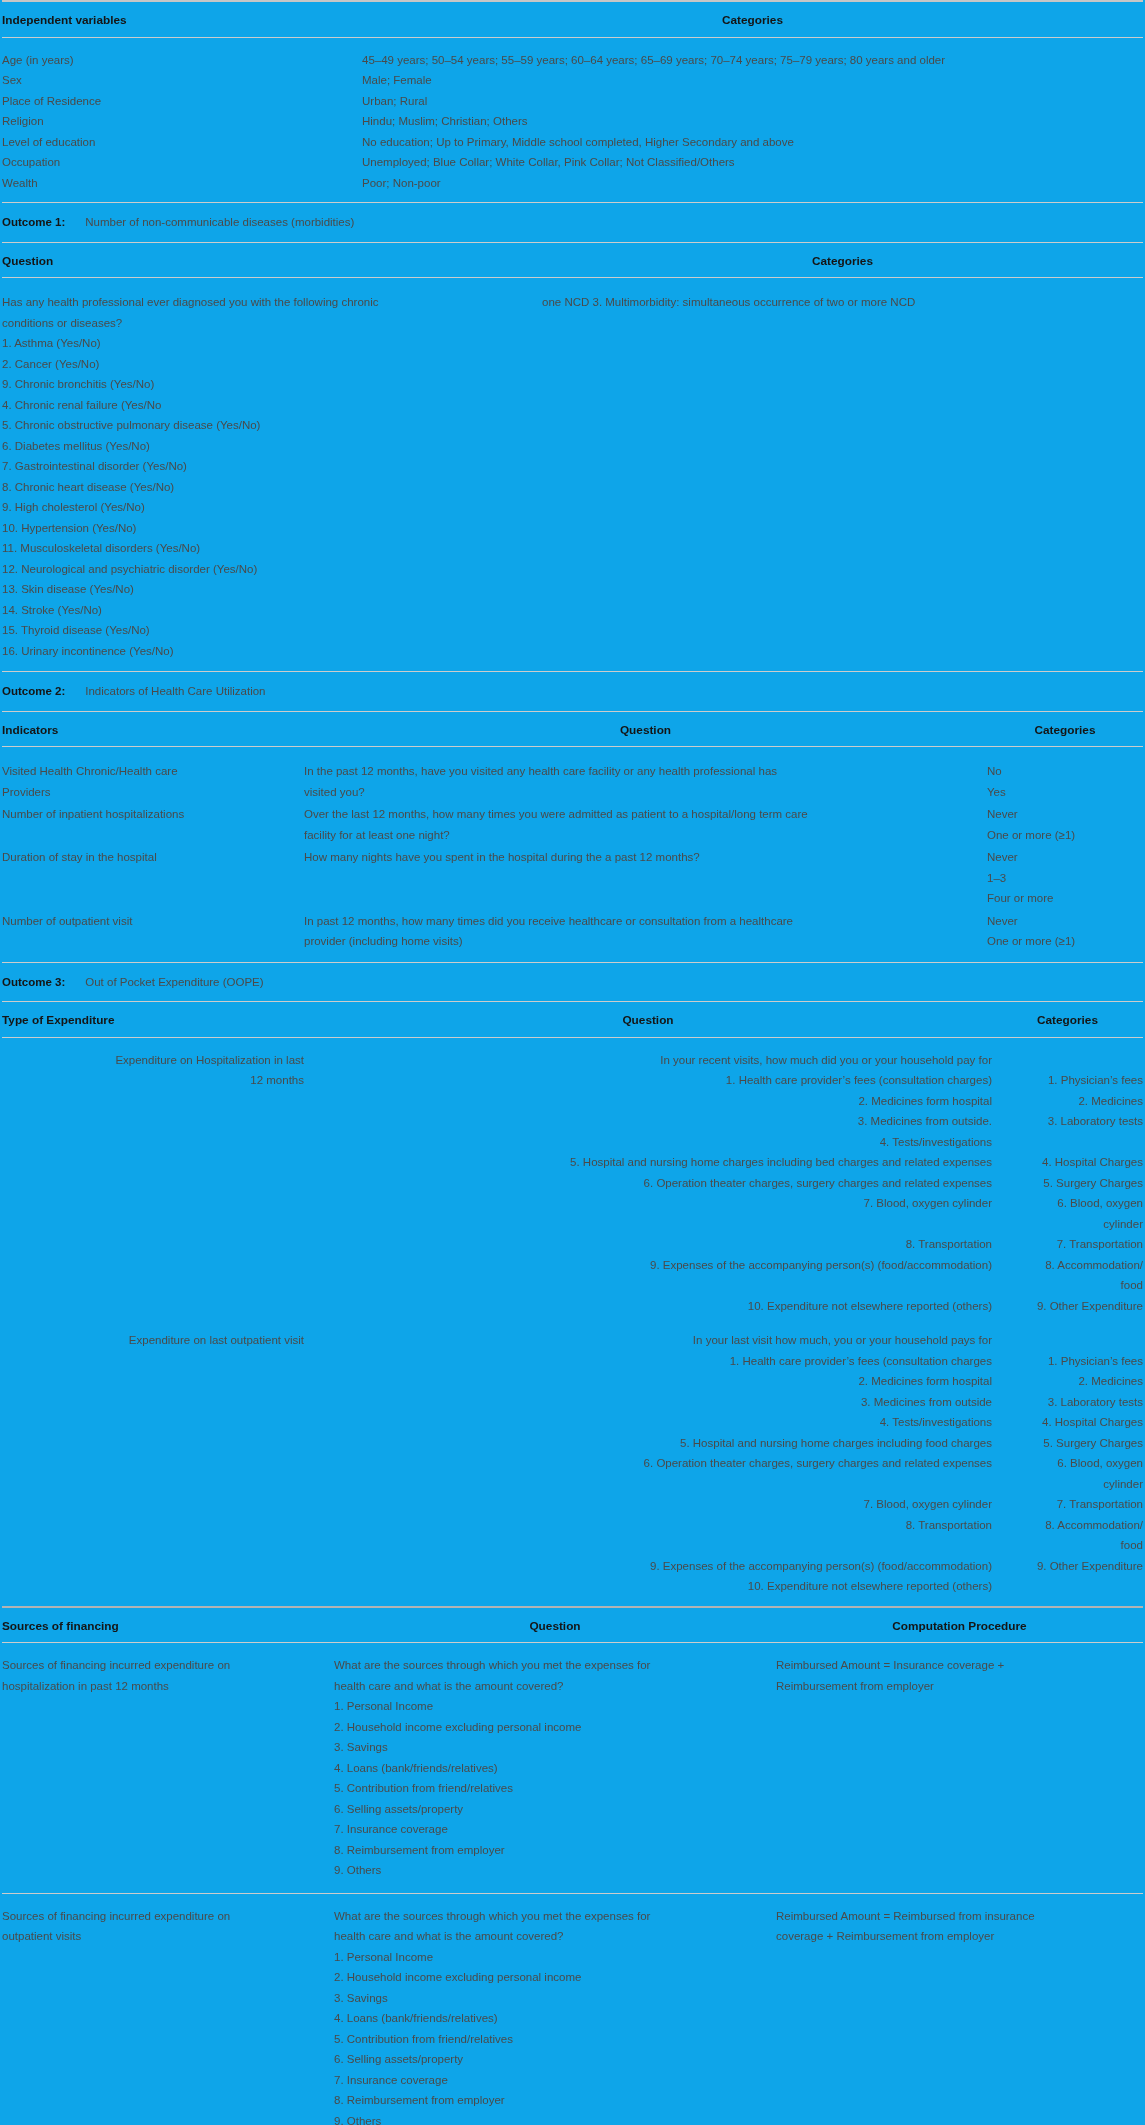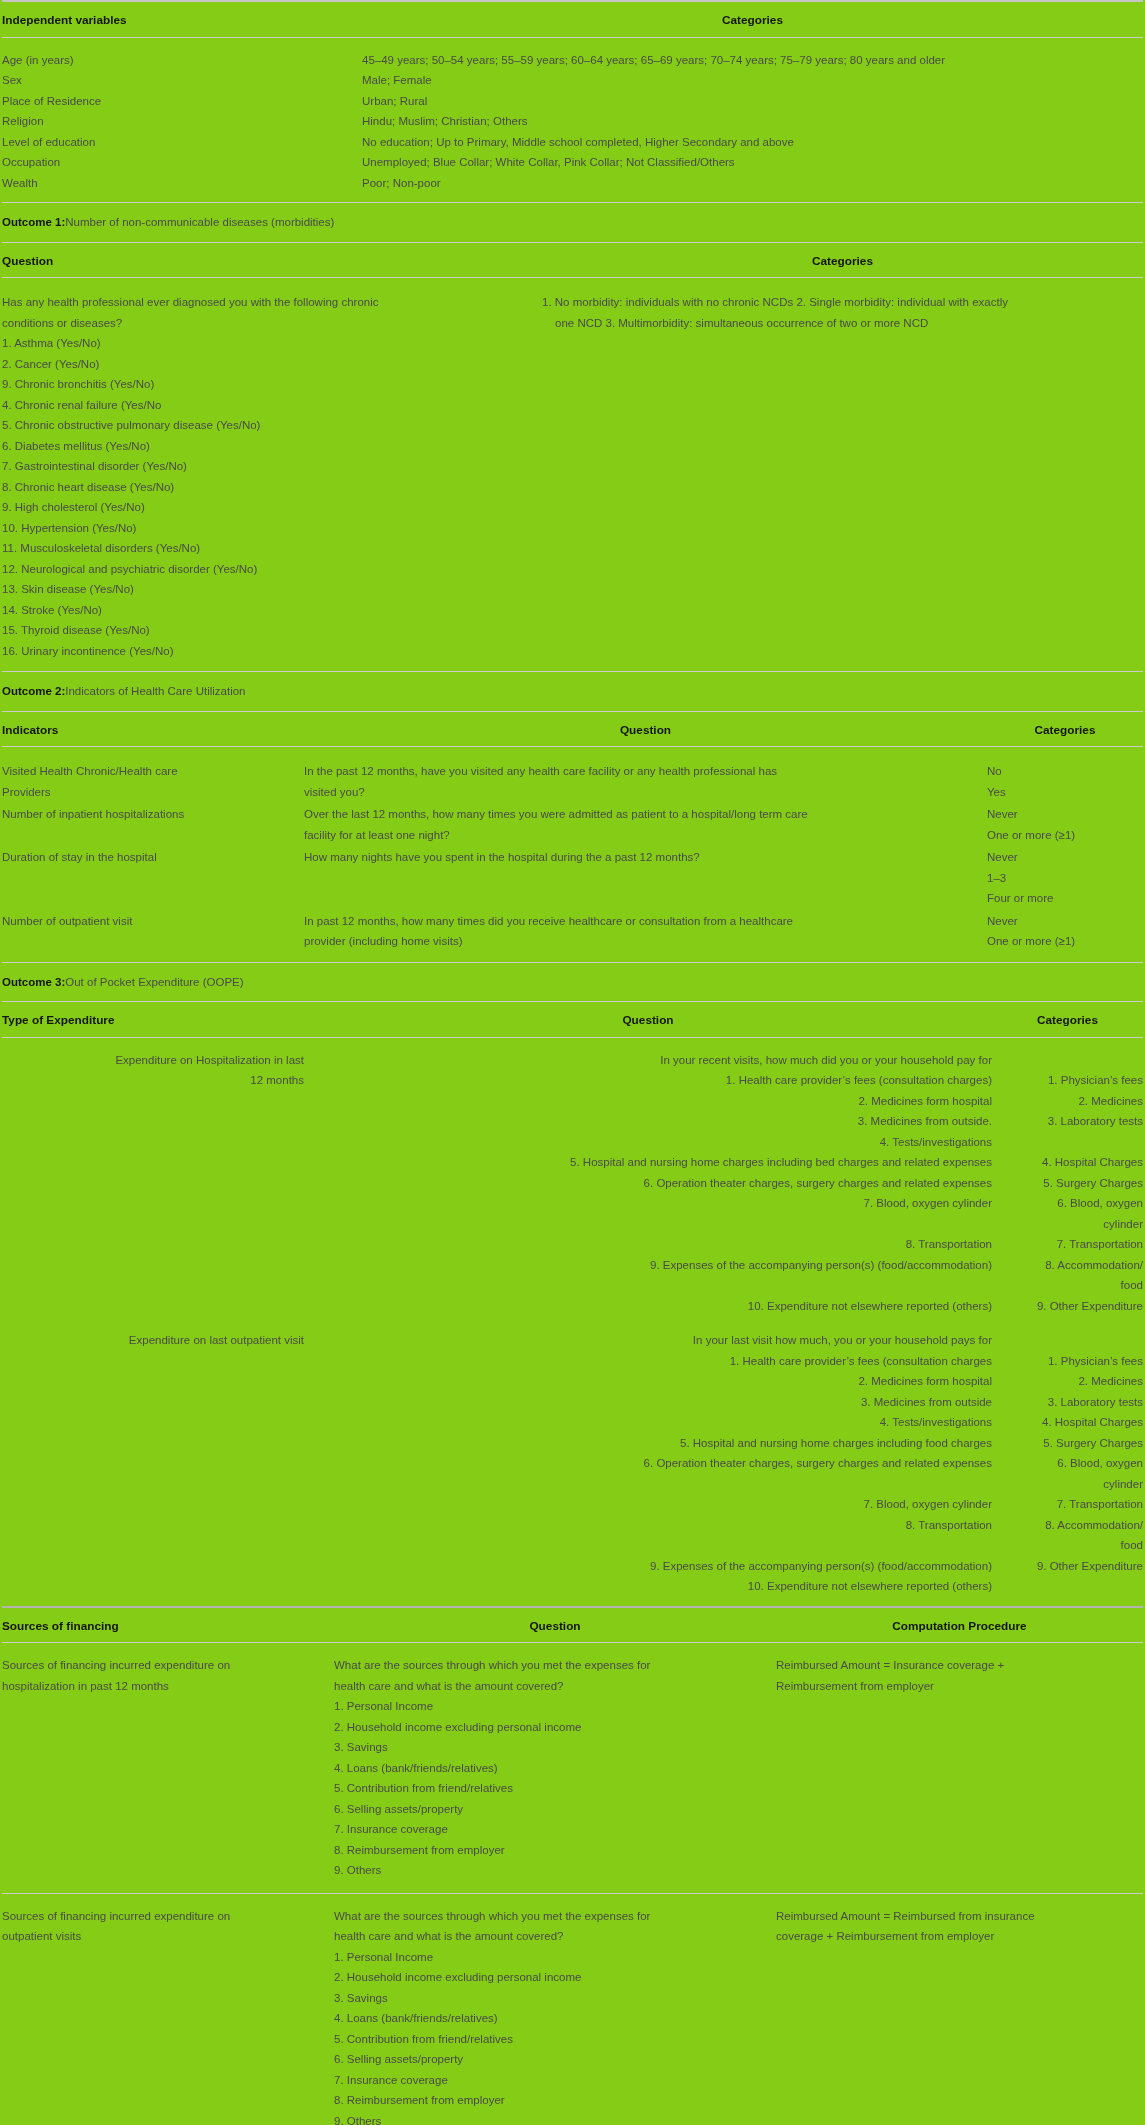--- a/index.html
+++ b/index.html
@@ -1,21 +1,21 @@
 <!DOCTYPE html>
 <html><head>
 <meta charset="utf-8">
 <style>
   * { margin:0; padding:0; box-sizing:border-box; }
   html,body { background:#ffffff; }
   .page {
     position:relative;
     width:1145px; height:2125px;
     margin:0 auto;
-    background:#84cc16;
+    background:#0ea5e9;
     overflow:hidden;
     font-family:"Liberation Sans","DejaVu Sans",sans-serif;
     font-size:11.5px;
     line-height:20.5px;
     color:#4a4a4a;
     padding:0 2px;
   }
   .rule { height:1px; background:#cccccc; }
   .rule.top { height:2px; background:#c6c6c6; }
   .rule.heavy { height:2px; background:#b3b3b3; }
@@ -24,21 +24,21 @@
   .hdr .c { text-align:center; }
 
   .t1-grid  { grid-template-columns:360px 1fr; }
   .o1-grid  { grid-template-columns:540px 1fr; }
   .o2-grid  { grid-template-columns:302px 683px 1fr; }
   .o3-grid  { grid-template-columns:302px 688px 1fr; }
   .fin-grid { grid-template-columns:332px 442px 1fr; }
 
   .band { border-top:1px solid #cccccc; border-bottom:1px solid #cccccc; padding:9px 0; }
   .band b { color:#151515; }
-  .band span { margin-left:0; }
+  .band span { margin-left:20px; }
 
   .t1-body { padding:12px 0 9px; }
   .t1-row { display:grid; grid-template-columns:360px 1fr; }
   .t1-row > div { height:20.5px; white-space:nowrap; }
 
   .o1-body { display:grid; grid-template-columns:540px 1fr; padding:14px 0 10px; }
   .line { height:20.5px; white-space:nowrap; }
   .cat-hang .line + .line { padding-left:13px; }
 
   .o2-body { display:flex; flex-direction:column; gap:2px; padding:14px 0 10px; }
@@ -117,21 +117,20 @@
         <div class="line">9. High cholesterol (Yes/No)</div>
         <div class="line">10. Hypertension (Yes/No)</div>
         <div class="line">11. Musculoskeletal disorders (Yes/No)</div>
         <div class="line">12. Neurological and psychiatric disorder (Yes/No)</div>
         <div class="line">13. Skin disease (Yes/No)</div>
         <div class="line">14. Stroke (Yes/No)</div>
         <div class="line">15. Thyroid disease (Yes/No)</div>
         <div class="line">16. Urinary incontinence (Yes/No)</div>
       </div>
     <div class="cat-hang">
-        <div class="line">1. No morbidity: individuals with no chronic NCDs 2. Single morbidity: individual with exactly</div>
         <div class="line">one NCD 3. Multimorbidity: simultaneous occurrence of two or more NCD</div>
       </div>
   </div>
 
   <div class="band">
     <b>Outcome 2:</b><span>Indicators of Health Care Utilization</span>
   </div>
   <div class="hdr o2-grid">
     <div>Indicators</div>
     <div class="c">Question</div>

